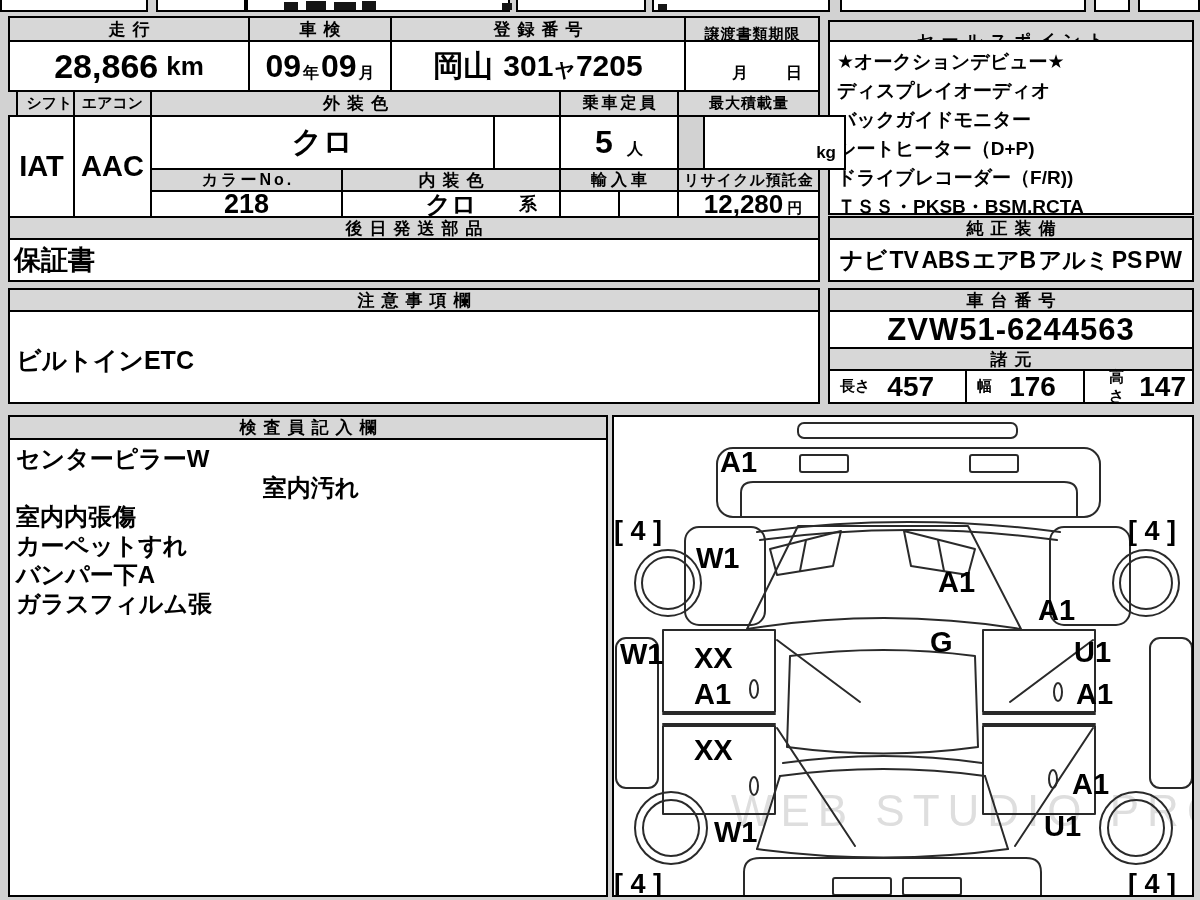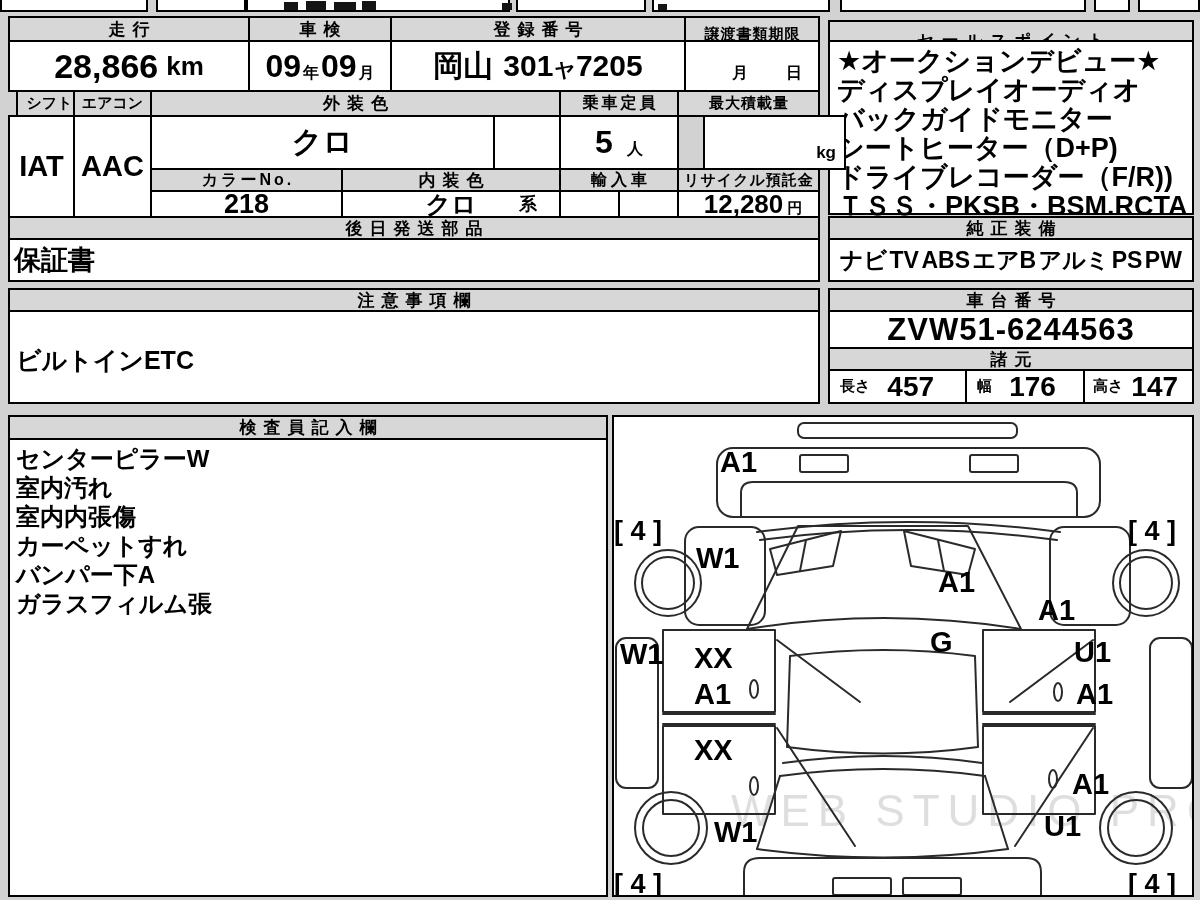--- a/index.html
+++ b/index.html
@@ -13,21 +13,21 @@
   .noTop{border-top:none;}
   .hdr{background:#d7d7d7;display:flex;align-items:center;justify-content:center;
        font-weight:bold;font-size:17px;letter-spacing:7px;text-indent:7px;}
   .hdr.tight{letter-spacing:1px;text-indent:1px;font-size:15px;}
   .hdr.mid{letter-spacing:3px;text-indent:3px;font-size:16px;}
   .val{display:flex;align-items:center;justify-content:center;font-weight:bold;}
   .big{font-size:32px;letter-spacing:0;}
   .num{font-family:"Liberation Sans","DejaVu Sans",sans-serif;}
   .unit{font-size:16px;font-weight:bold;}
   .mark{position:absolute;background:#151515;}
-  .listline{font-weight:bold;font-size:27px;line-height:29px;white-space:nowrap;}
+  .listline{font-weight:bold;font-size:19px;line-height:29px;white-space:nowrap;}
   svg text{font-family:"Liberation Sans","DejaVu Sans",sans-serif;}
 </style>
 </head>
 <body>
 
 <div>
   <div class="cell noTop" style="left:0;top:0;width:148px;height:12px;"></div>
   <div class="cell noTop" style="left:156px;top:0;width:90px;height:12px;"></div>
   <div class="cell noTop" style="left:246px;top:0;width:264px;height:12px;"></div>
   <div class="cell noTop" style="left:516px;top:0;width:130px;height:12px;"></div>
@@ -191,31 +191,31 @@
   <span>諸元</span>
 </div>
 <div class="cell" style="left:828px;top:369px;width:139px;height:35px;display:flex;align-items:center;padding-left:10px;">
   <span style="font-size:15px;font-weight:bold;">長さ</span>
   <span class="num" style="font-size:28px;font-weight:bold;flex:1;text-align:center;padding-right:14px;">457</span>
 </div>
 <div class="cell" style="left:965px;top:369px;width:120px;height:35px;display:flex;align-items:center;padding-left:10px;">
   <span style="font-size:15px;font-weight:bold;">幅</span>
   <span class="num" style="font-size:28px;font-weight:bold;flex:1;text-align:center;padding-right:10px;">176</span>
 </div>
-<div class="cell" style="left:1083px;top:369px;width:111px;height:35px;display:flex;align-items:center;padding-left:8px;">
+<div class="cell" style="left:1083px;top:369px;width:111px;height:35px;display:flex;align-items:center;padding-left:24px;">
   <span style="font-size:15px;font-weight:bold;">高さ</span>
   <span class="num" style="font-size:28px;font-weight:bold;flex:1;text-align:center;padding-right:6px;">147</span>
 </div>
 
 <div class="cell hdr" style="left:8px;top:415px;width:600px;height:25px;">
   <span>検査員記入欄</span>
 </div>
 <div class="cell" style="left:8px;top:438px;width:600px;height:459px;padding:4px 0 0 6px;">
   <div class="listline" style="font-size:24px;">センターピラーW</div>
-  <div class="listline" style="font-size:24px;">室内汚れ</div>
+  <div class="listline" style="font-size:24px;text-align:center;">室内汚れ</div>
   <div class="listline" style="font-size:24px;">室内内張傷</div>
   <div class="listline" style="font-size:24px;">カーペットすれ</div>
   <div class="listline" style="font-size:24px;">バンパー下A</div>
   <div class="listline" style="font-size:24px;">ガラスフィルム張</div>
 </div>
 
 <div class="cell" style="left:612px;top:415px;width:582px;height:482px;">
 <svg width="578" height="478" viewBox="614 417 578 478" style="display:block;">
 
   <text x="980" y="826" text-anchor="middle" font-size="44" letter-spacing="8" fill="#dedede">WEB STUDIO PRO</text>

